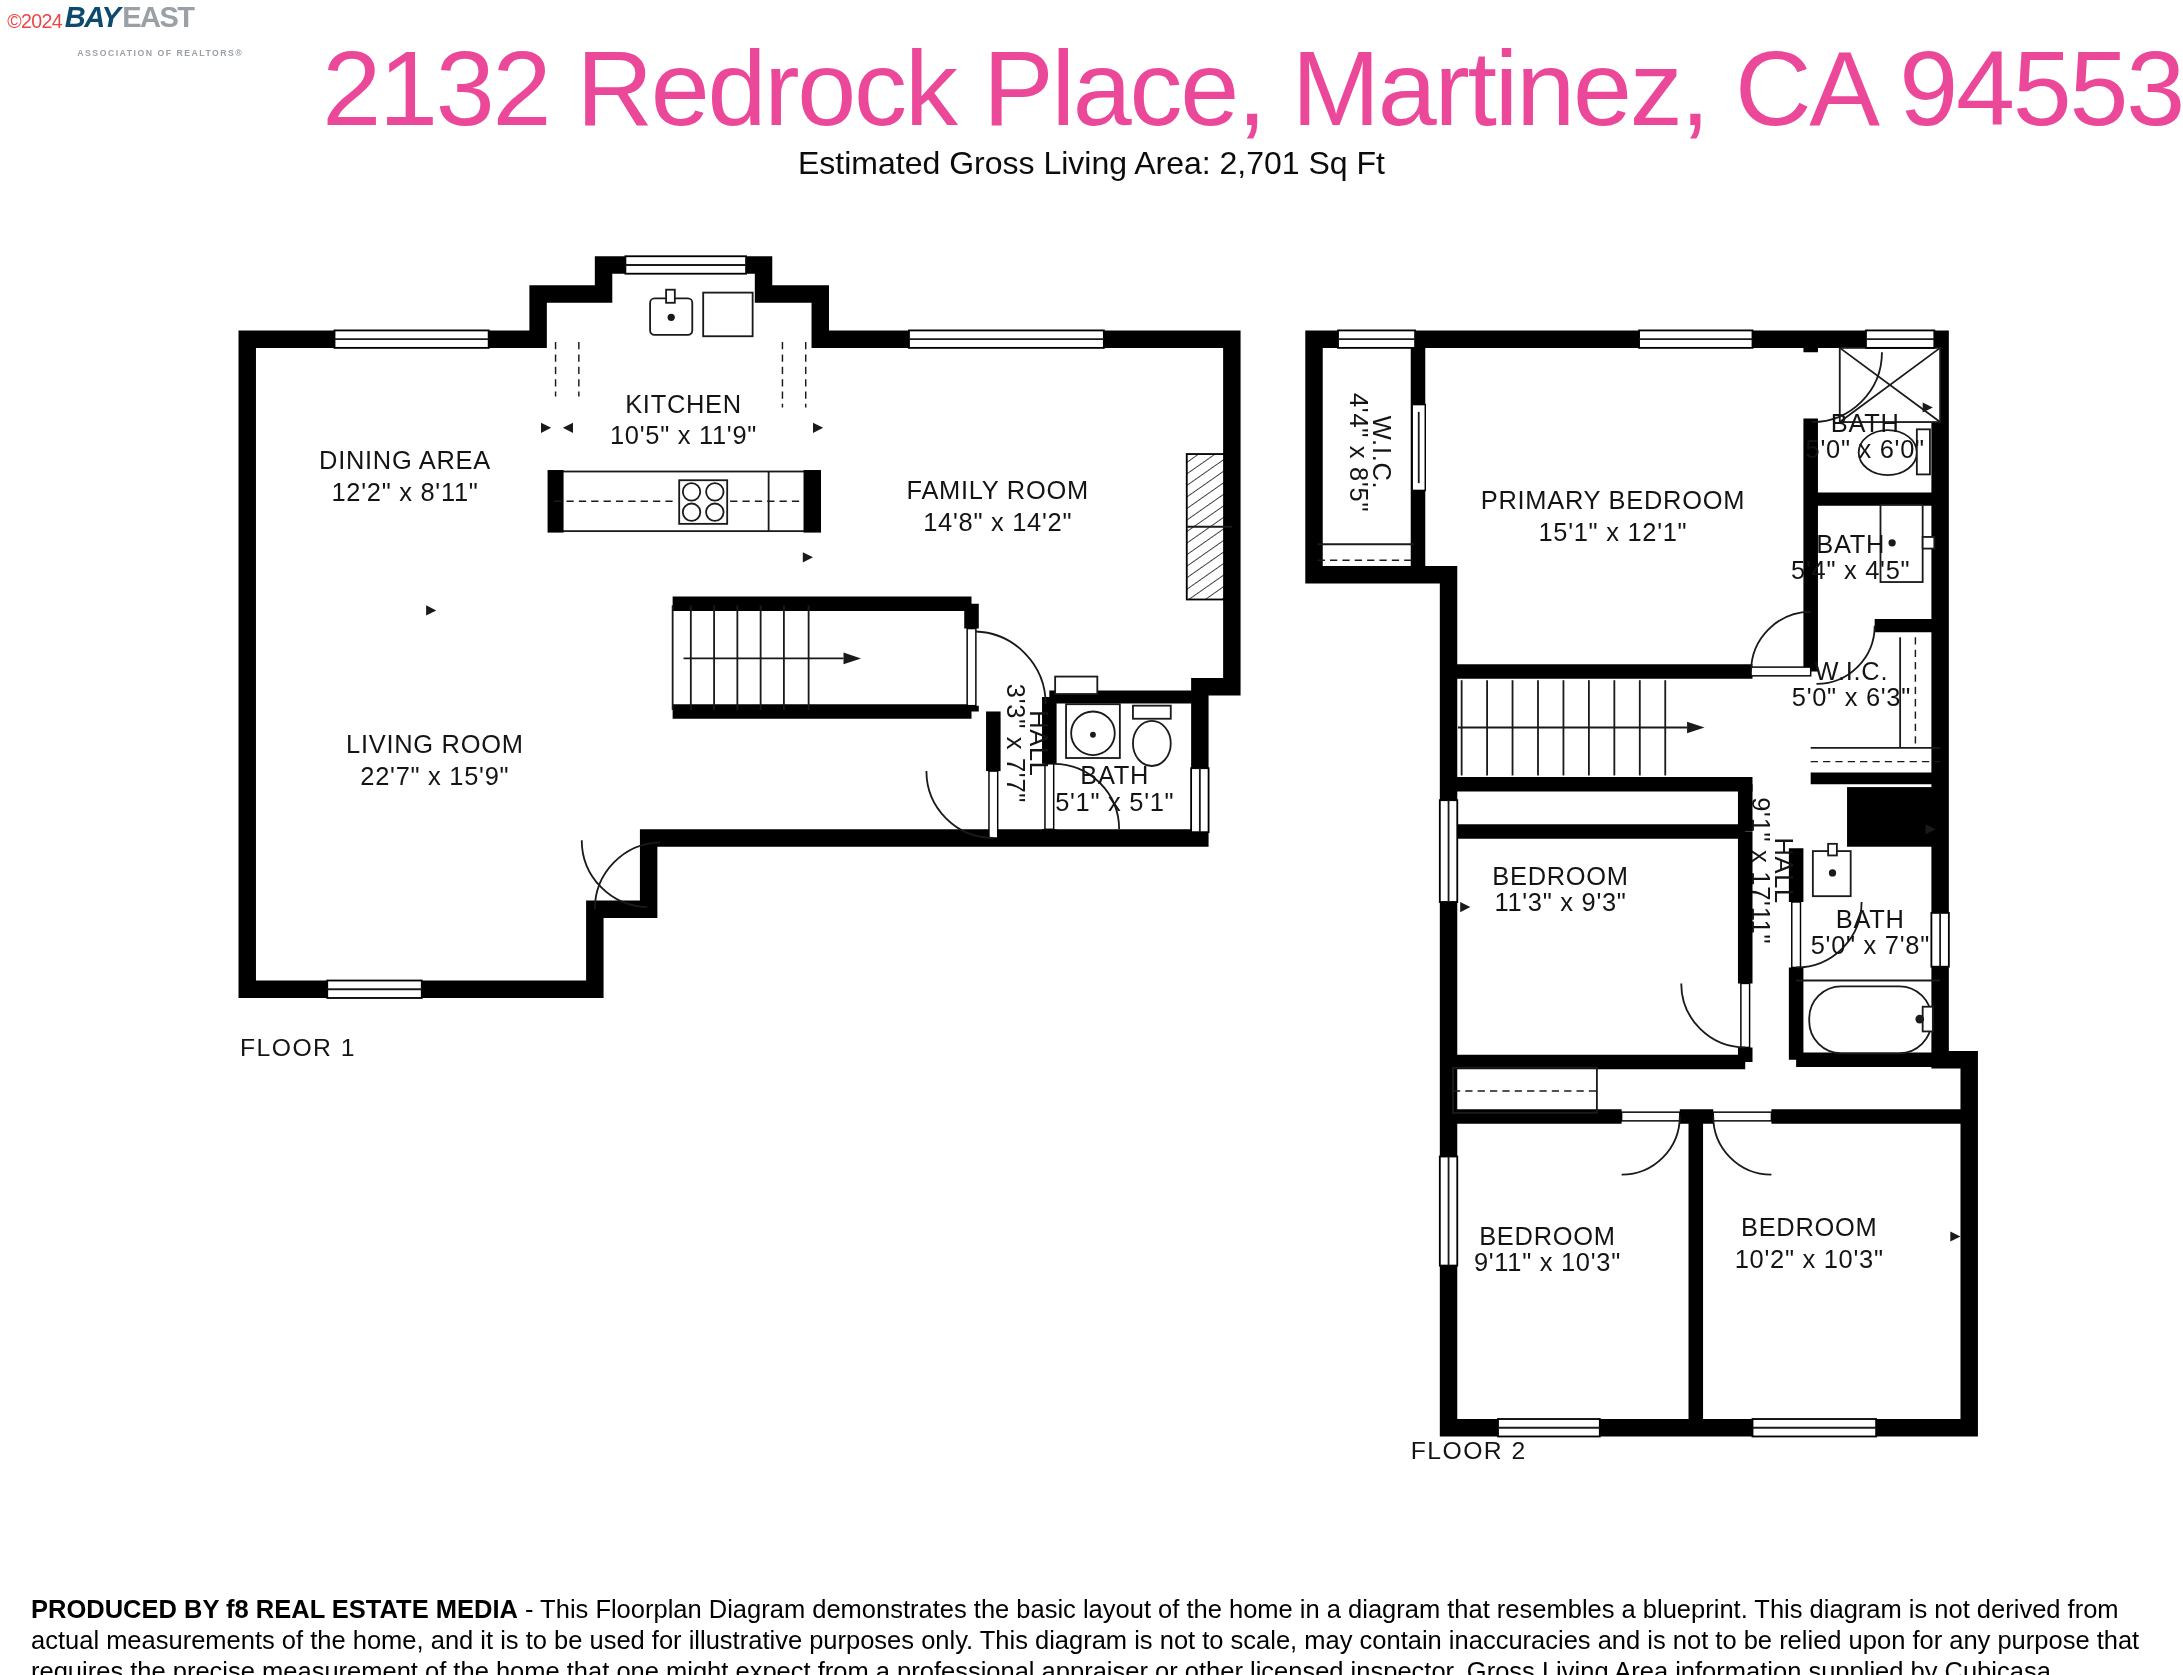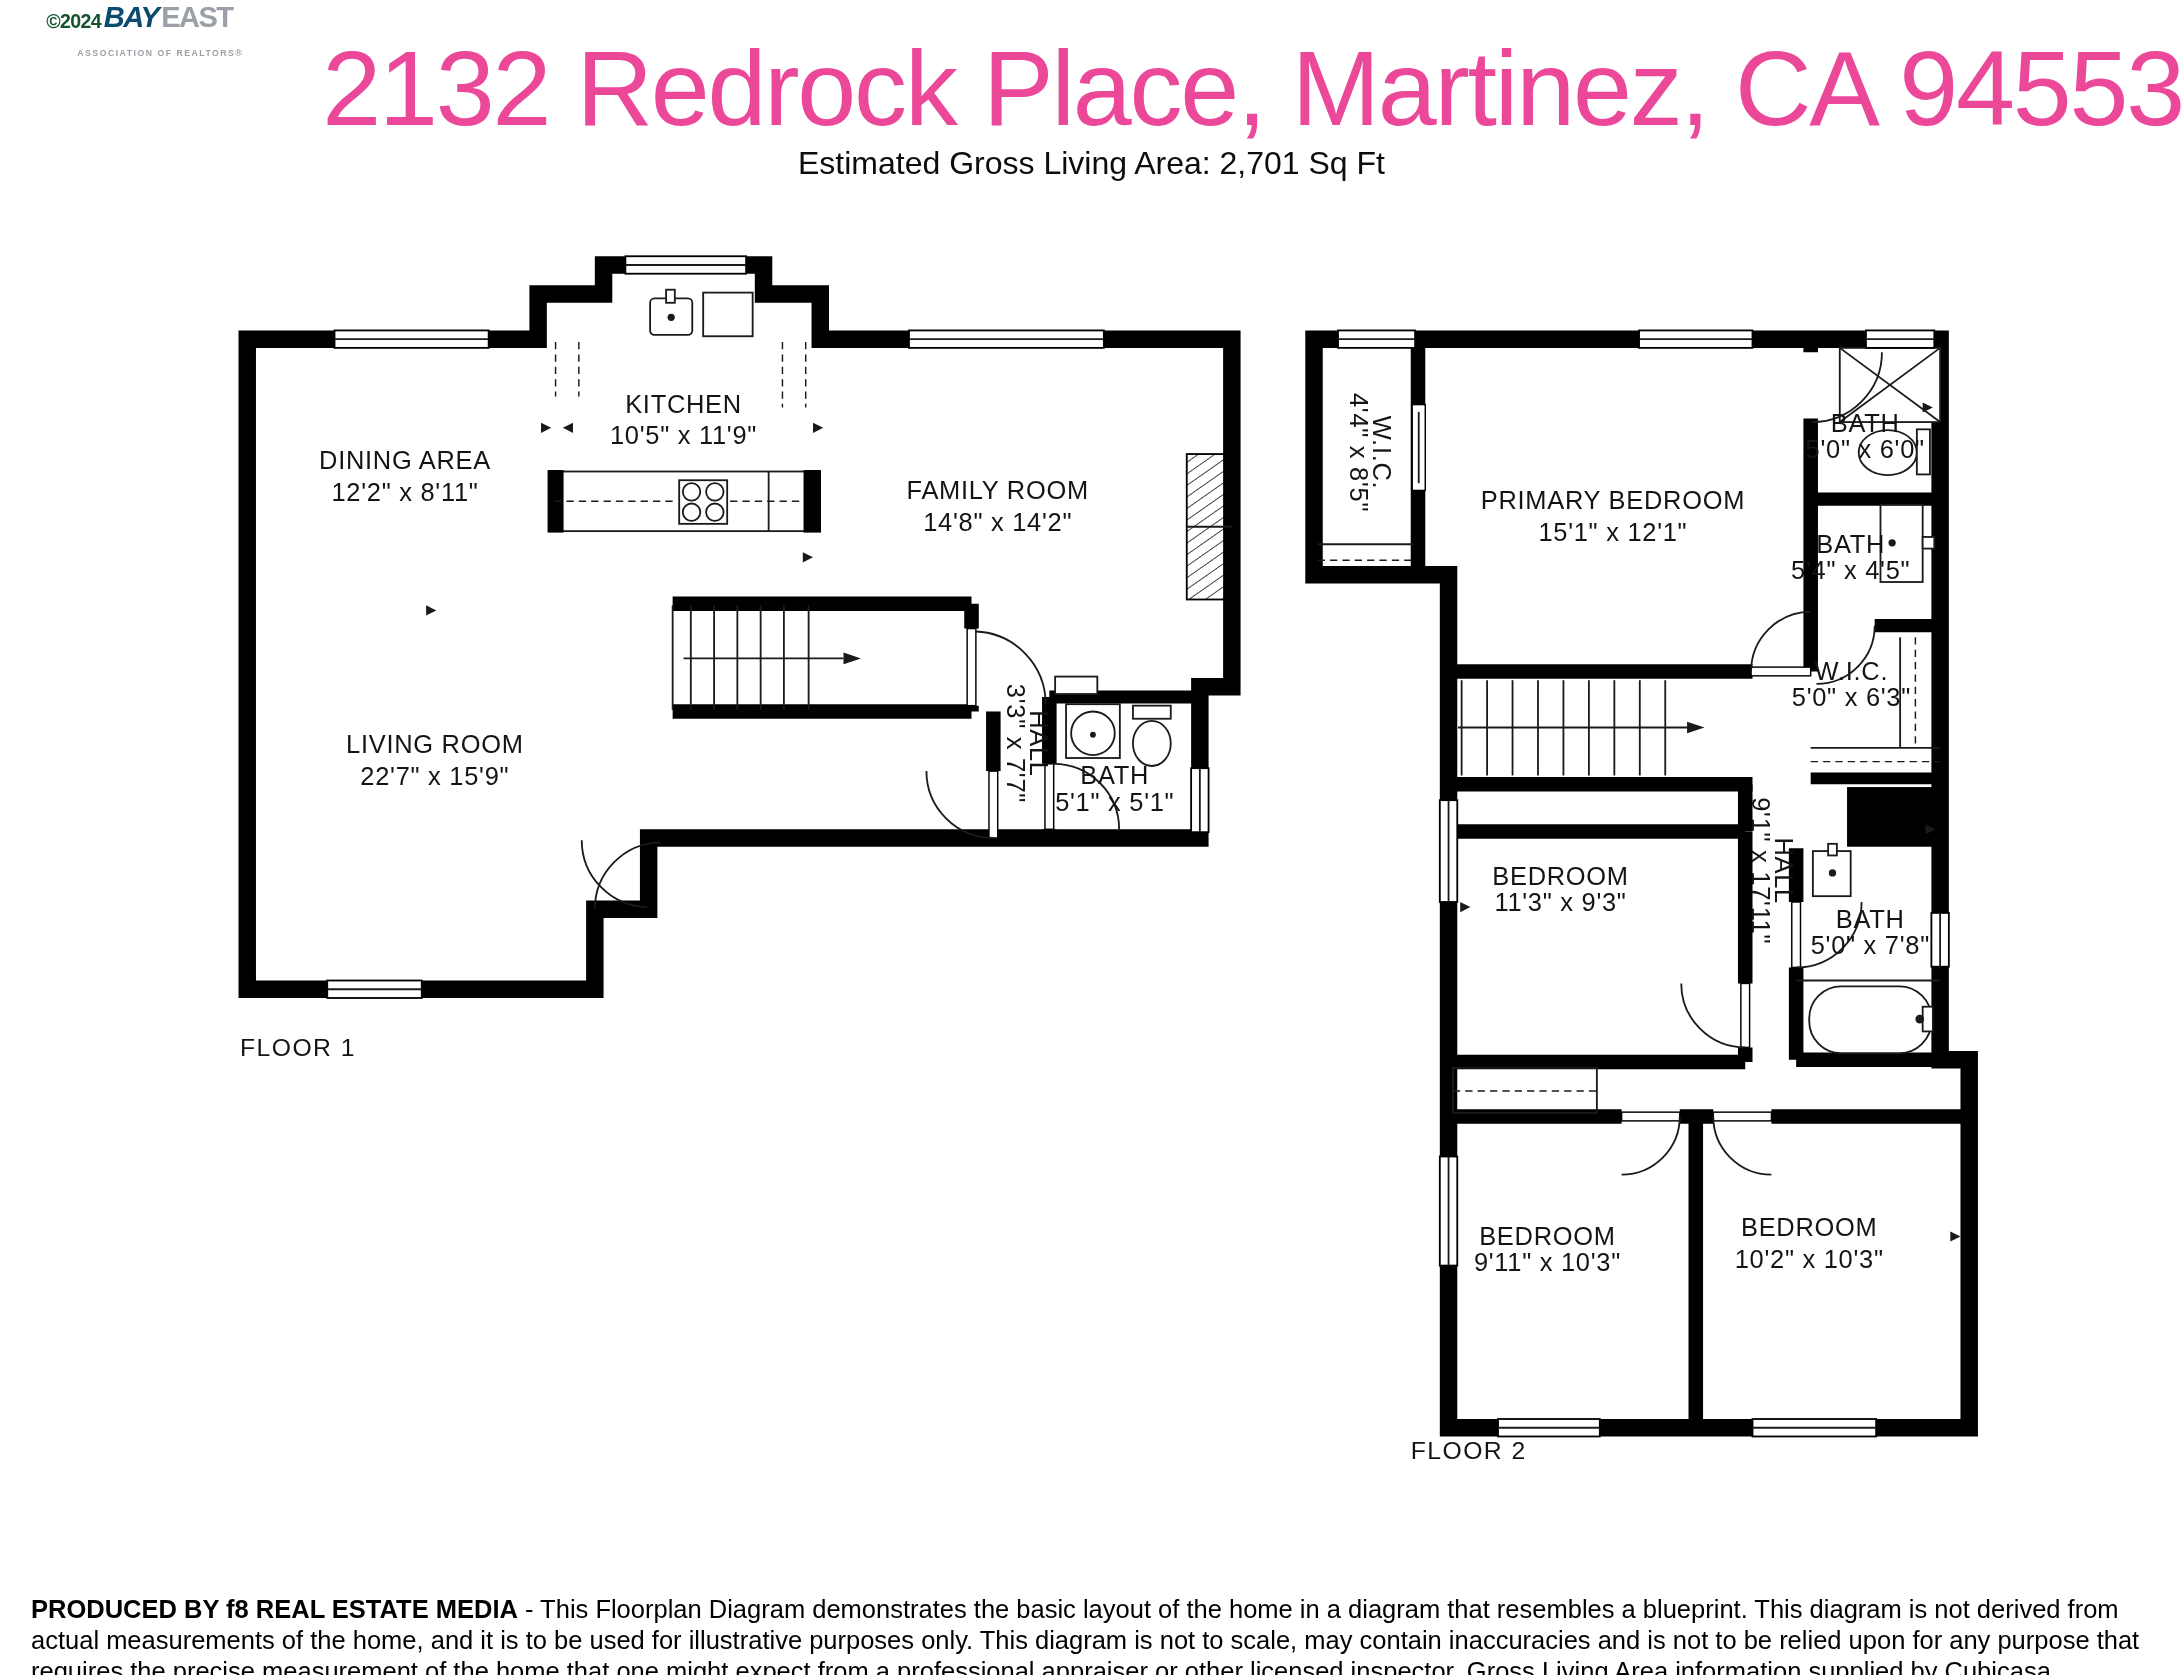--- a/index.html
+++ b/index.html
@@ -1,21 +1,21 @@
 <!DOCTYPE html>
 <html style="font-size:11.6px"><head>
 <meta charset="utf-8">
 <style>
   html,body{margin:0;padding:0;background:#fff;}
   .page{position:relative;width:2183px;height:1676px;background:#ffffff;overflow:hidden;
         font-family:"Liberation Sans", sans-serif;color:#000;}
   
   .logo{position:absolute;left:7.3px;top:2.9px;line-height:1;}
   .logo-row{display:flex;align-items:flex-end;gap:2.9px;}
-  .logo-year{color:#14532d;font-size:19.6px;font-weight:bold;letter-spacing:-0.7px;margin-left:39px;}
+  .logo-year{color:#ef4444;font-size:19.6px;font-weight:normal;letter-spacing:-0.7px;}
   .logo-bay{color:#0c4a6e;font-size:29px;font-weight:900;font-style:italic;letter-spacing:-1.5px;}
   .logo-east{color:#9aa0a6;font-size:29px;font-weight:900;letter-spacing:-1.5px;}
   .logo-tag{color:#9aa0a6;font-size:8.7px;font-weight:bold;letter-spacing:1.5px;margin:17px 0 0 70px;}
   
   .title{position:absolute;top:28px;left:0;width:100%;text-align:right;
          font-size:106px;font-weight:300;letter-spacing:-2.2px;color:#ec4899;}
   .subtitle{position:absolute;top:145px;left:0;width:100%;text-align:center;
             font-size:32px;font-weight:300;color:#0c0c0c;}
   
   .plan{position:absolute;left:0;top:0;}

